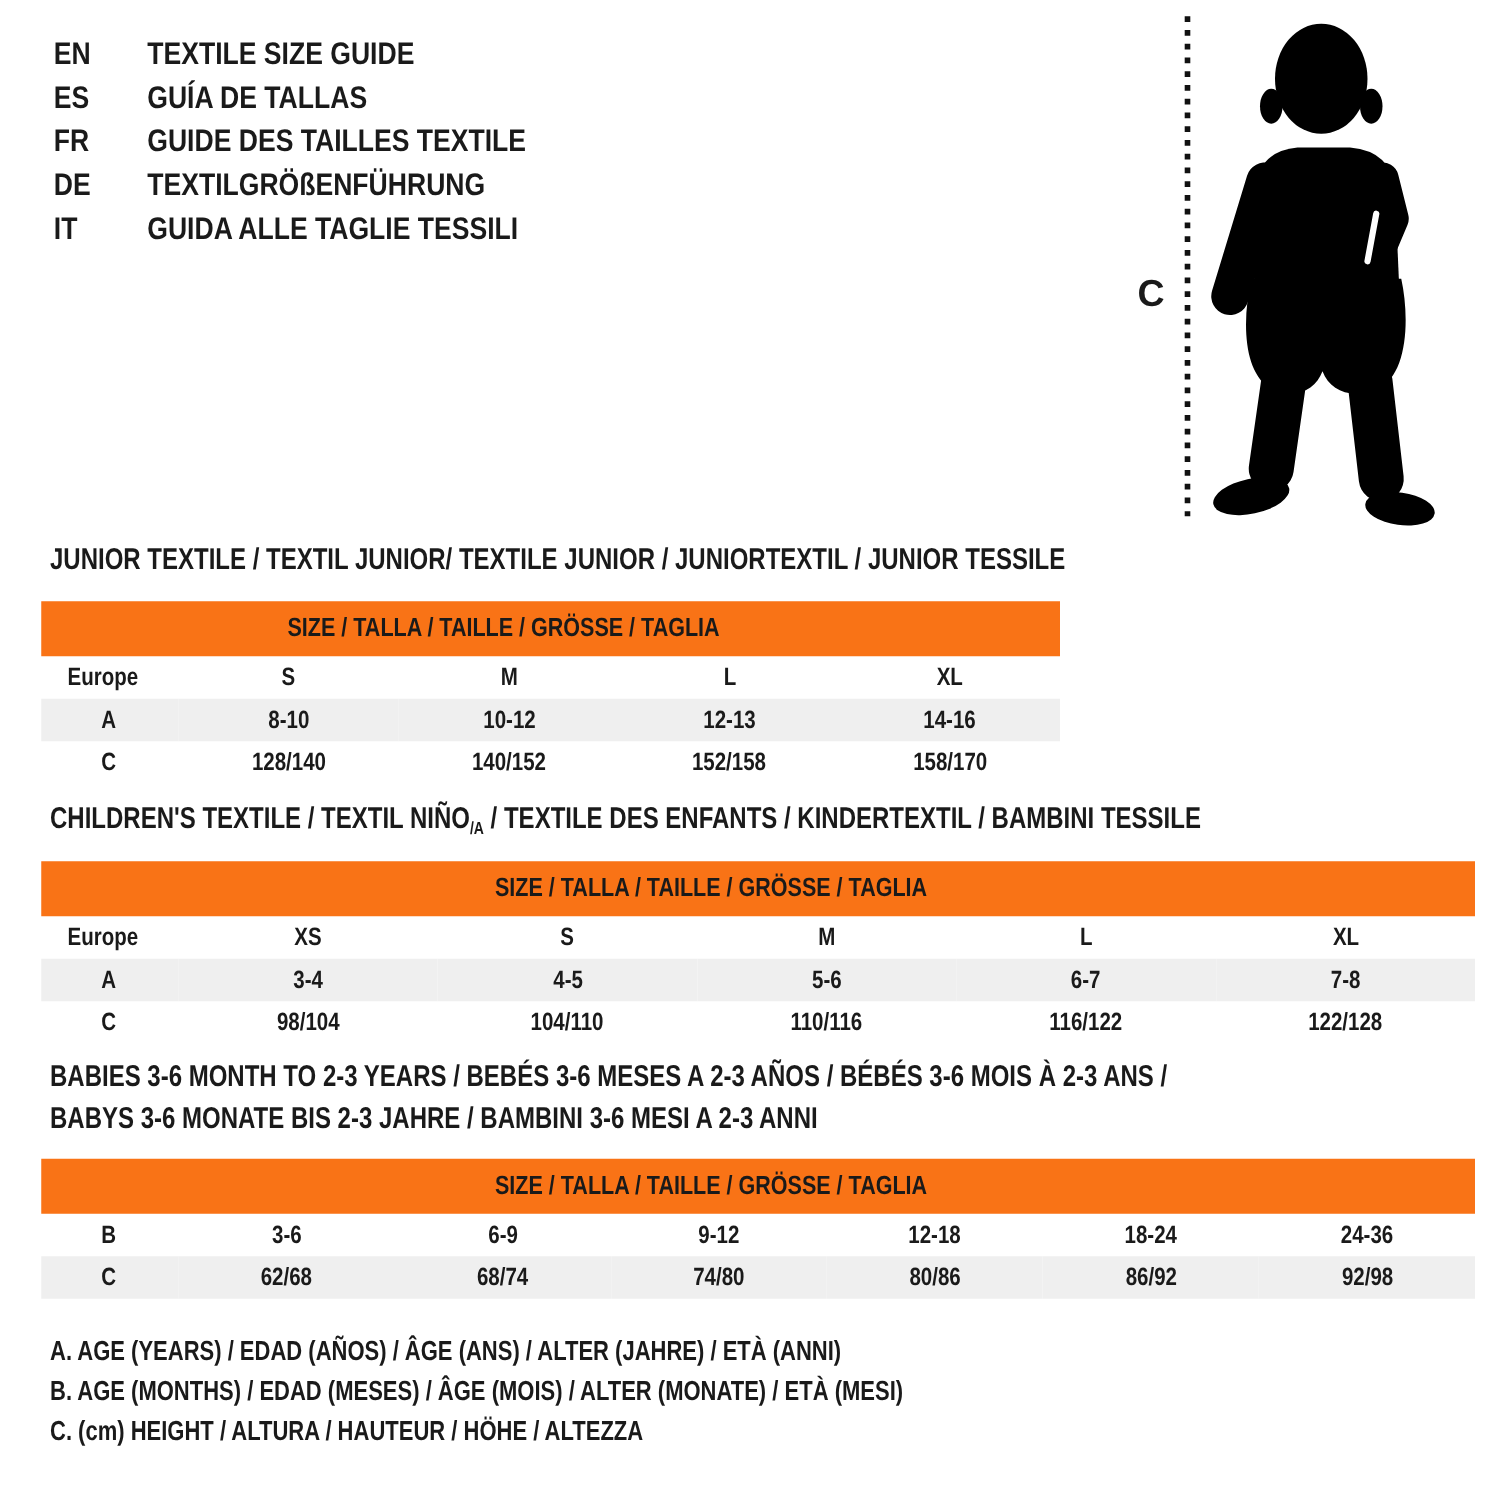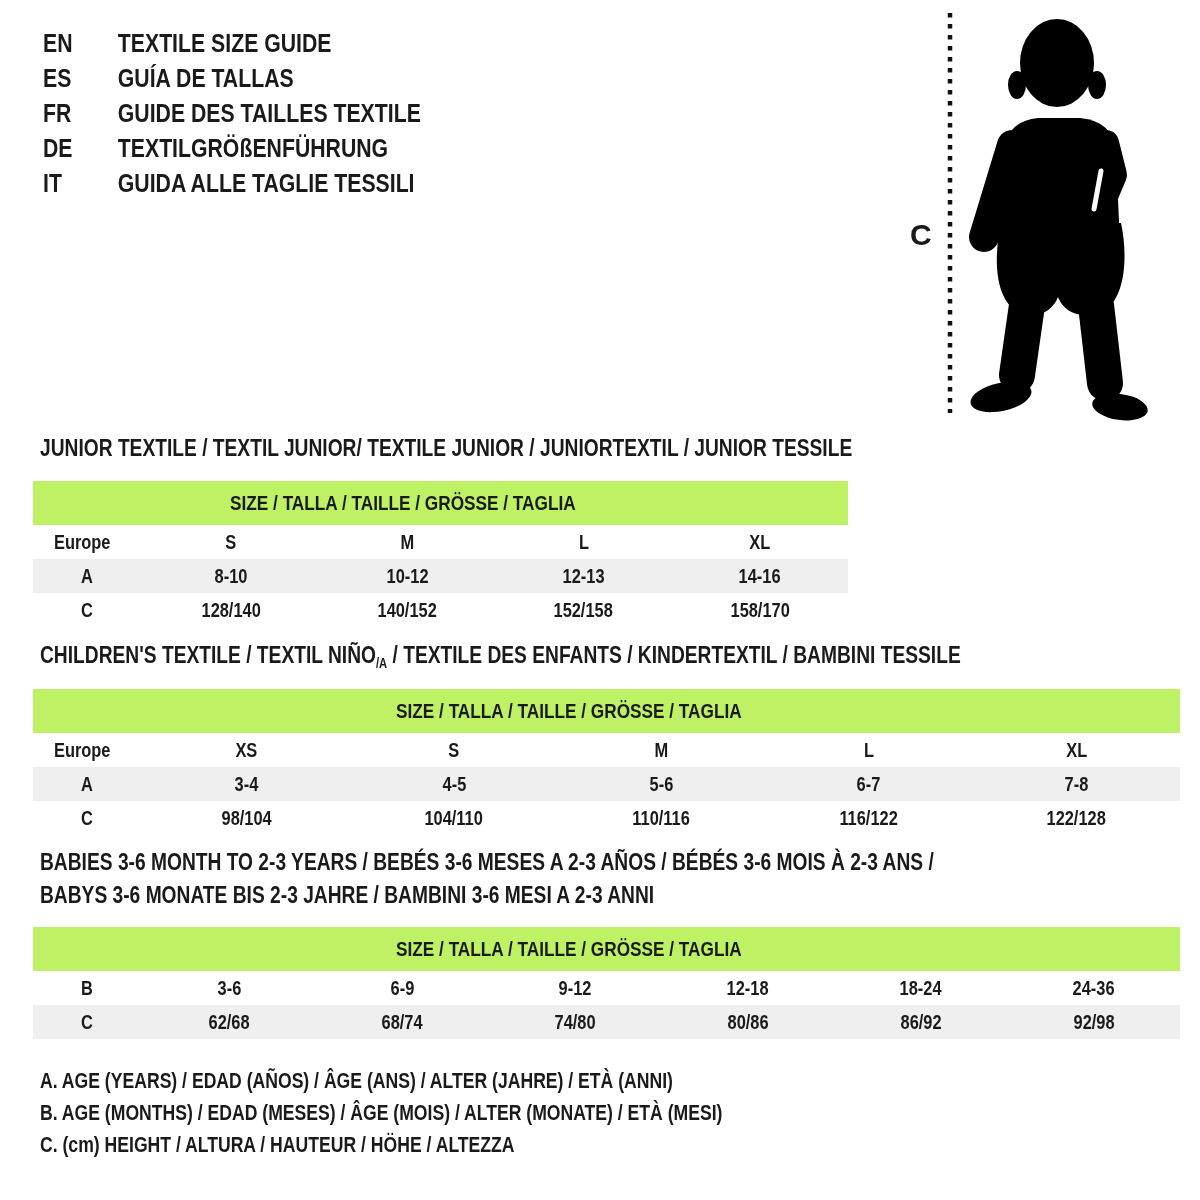--- a/index.html
+++ b/index.html
@@ -16,21 +16,21 @@
   
   .title{font-weight:bold;font-size:24px;line-height:28px;white-space:nowrap;
          transform:scaleX(0.8);transform-origin:0 0;}
   .sub{font-size:14px;position:relative;top:5px;}
   .legend{font-weight:bold;font-size:22px;line-height:32px;white-space:nowrap;
           transform:scaleX(0.8);transform-origin:0 0;}
   
   table.size-table{border-collapse:collapse;table-layout:fixed;}
   table.size-table td{padding:0;vertical-align:middle;text-align:center;}
   td.lbl{text-align:left;padding-left:7px;}
-  tr.hdr td{background:#bef264;height:44px;}
+  tr.hdr td{background:#f97316;height:44px;}
   tr.data td{height:34px;margin-top:12px;}
   tr.alt td{background:#efefef;}
   .ct{display:inline-block;font-weight:bold;font-size:20px;white-space:nowrap;
       transform:scaleX(0.82);transform-origin:center;}
   td.lbl .ct{transform-origin:0 50%;}
   tr.hdr .ct{font-size:21px;}
   
   .figure-svg{left:900px;top:5px;}
 </style>
 </head>

